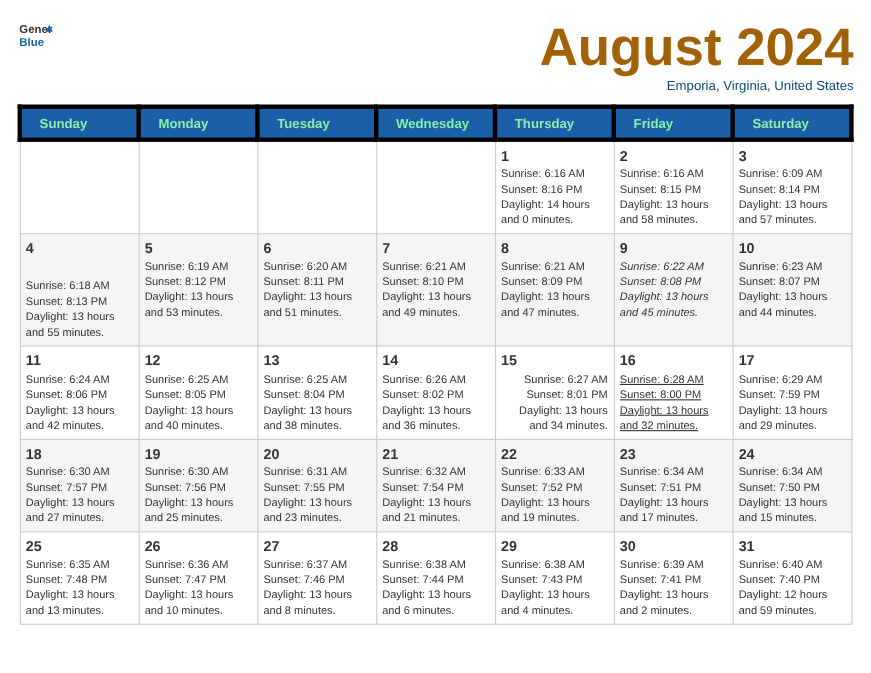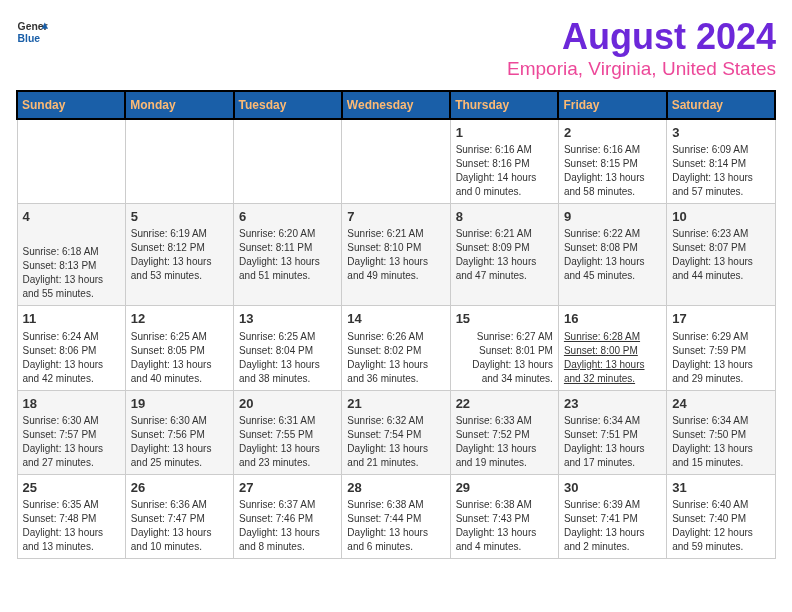--- a/index.html
+++ b/index.html
@@ -22,41 +22,41 @@
       gap: 4px;
     }
     .logo-icon {
       width: 32px;
       height: 32px;
     }
     .title-area {
       text-align: right;
     }
     .month-year {
-      font-size: 36px;
+      font-size: 48px;
       font-weight: bold;
-      color: #6d28d9;
+      color: #a16207;
     }
     .location {
-      font-size: 19px;
-      color: #ec4899;
+      font-size: 12px;
+      color: #0c4a6e;
     }
     .calendar-table {
       width: 100%;
       border-collapse: collapse;
       border: 1px solid #ccc;
     }
     .calendar-table th {
       background-color: #1a5fa8;
-      color: #fdba74;
+      color: #86efac;
       font-size: 12px;
       font-weight: bold;
-      padding: 6px 4px;
+      padding: 6px 16px;
       text-align: left;
-      border: 2px solid #000000;
+      border: 4px solid #000000;
     }
     .calendar-table td {
       vertical-align: top;
       border: 1px solid #ccc;
       padding: 4px 5px;
       width: calc(100% / 7);
       height: 78px;
       background: #fff;
       font-size: 10.5px;
       color: #333;
@@ -169,21 +169,21 @@
         </td>
         <td>
           <span class="day-number">8</span>
           <div class="day-info" style="white-space: pre-line;">Sunrise: 6:21 AM
 Sunset: 8:09 PM
 Daylight: 13 hours
 and 47 minutes.</div>
         </td>
         <td>
           <span class="day-number">9</span>
-          <div class="day-info" style="white-space: pre-line;">Sunrise: 6:22 AM
+          <div class="day-info" style="white-space: pre-line; font-style: italic;">Sunrise: 6:22 AM
 Sunset: 8:08 PM
 Daylight: 13 hours
 and 45 minutes.</div>
         </td>
         <td>
           <span class="day-number">10</span>
           <div class="day-info" style="white-space: pre-line;">Sunrise: 6:23 AM
 Sunset: 8:07 PM
 Daylight: 13 hours
 and 44 minutes.</div>

